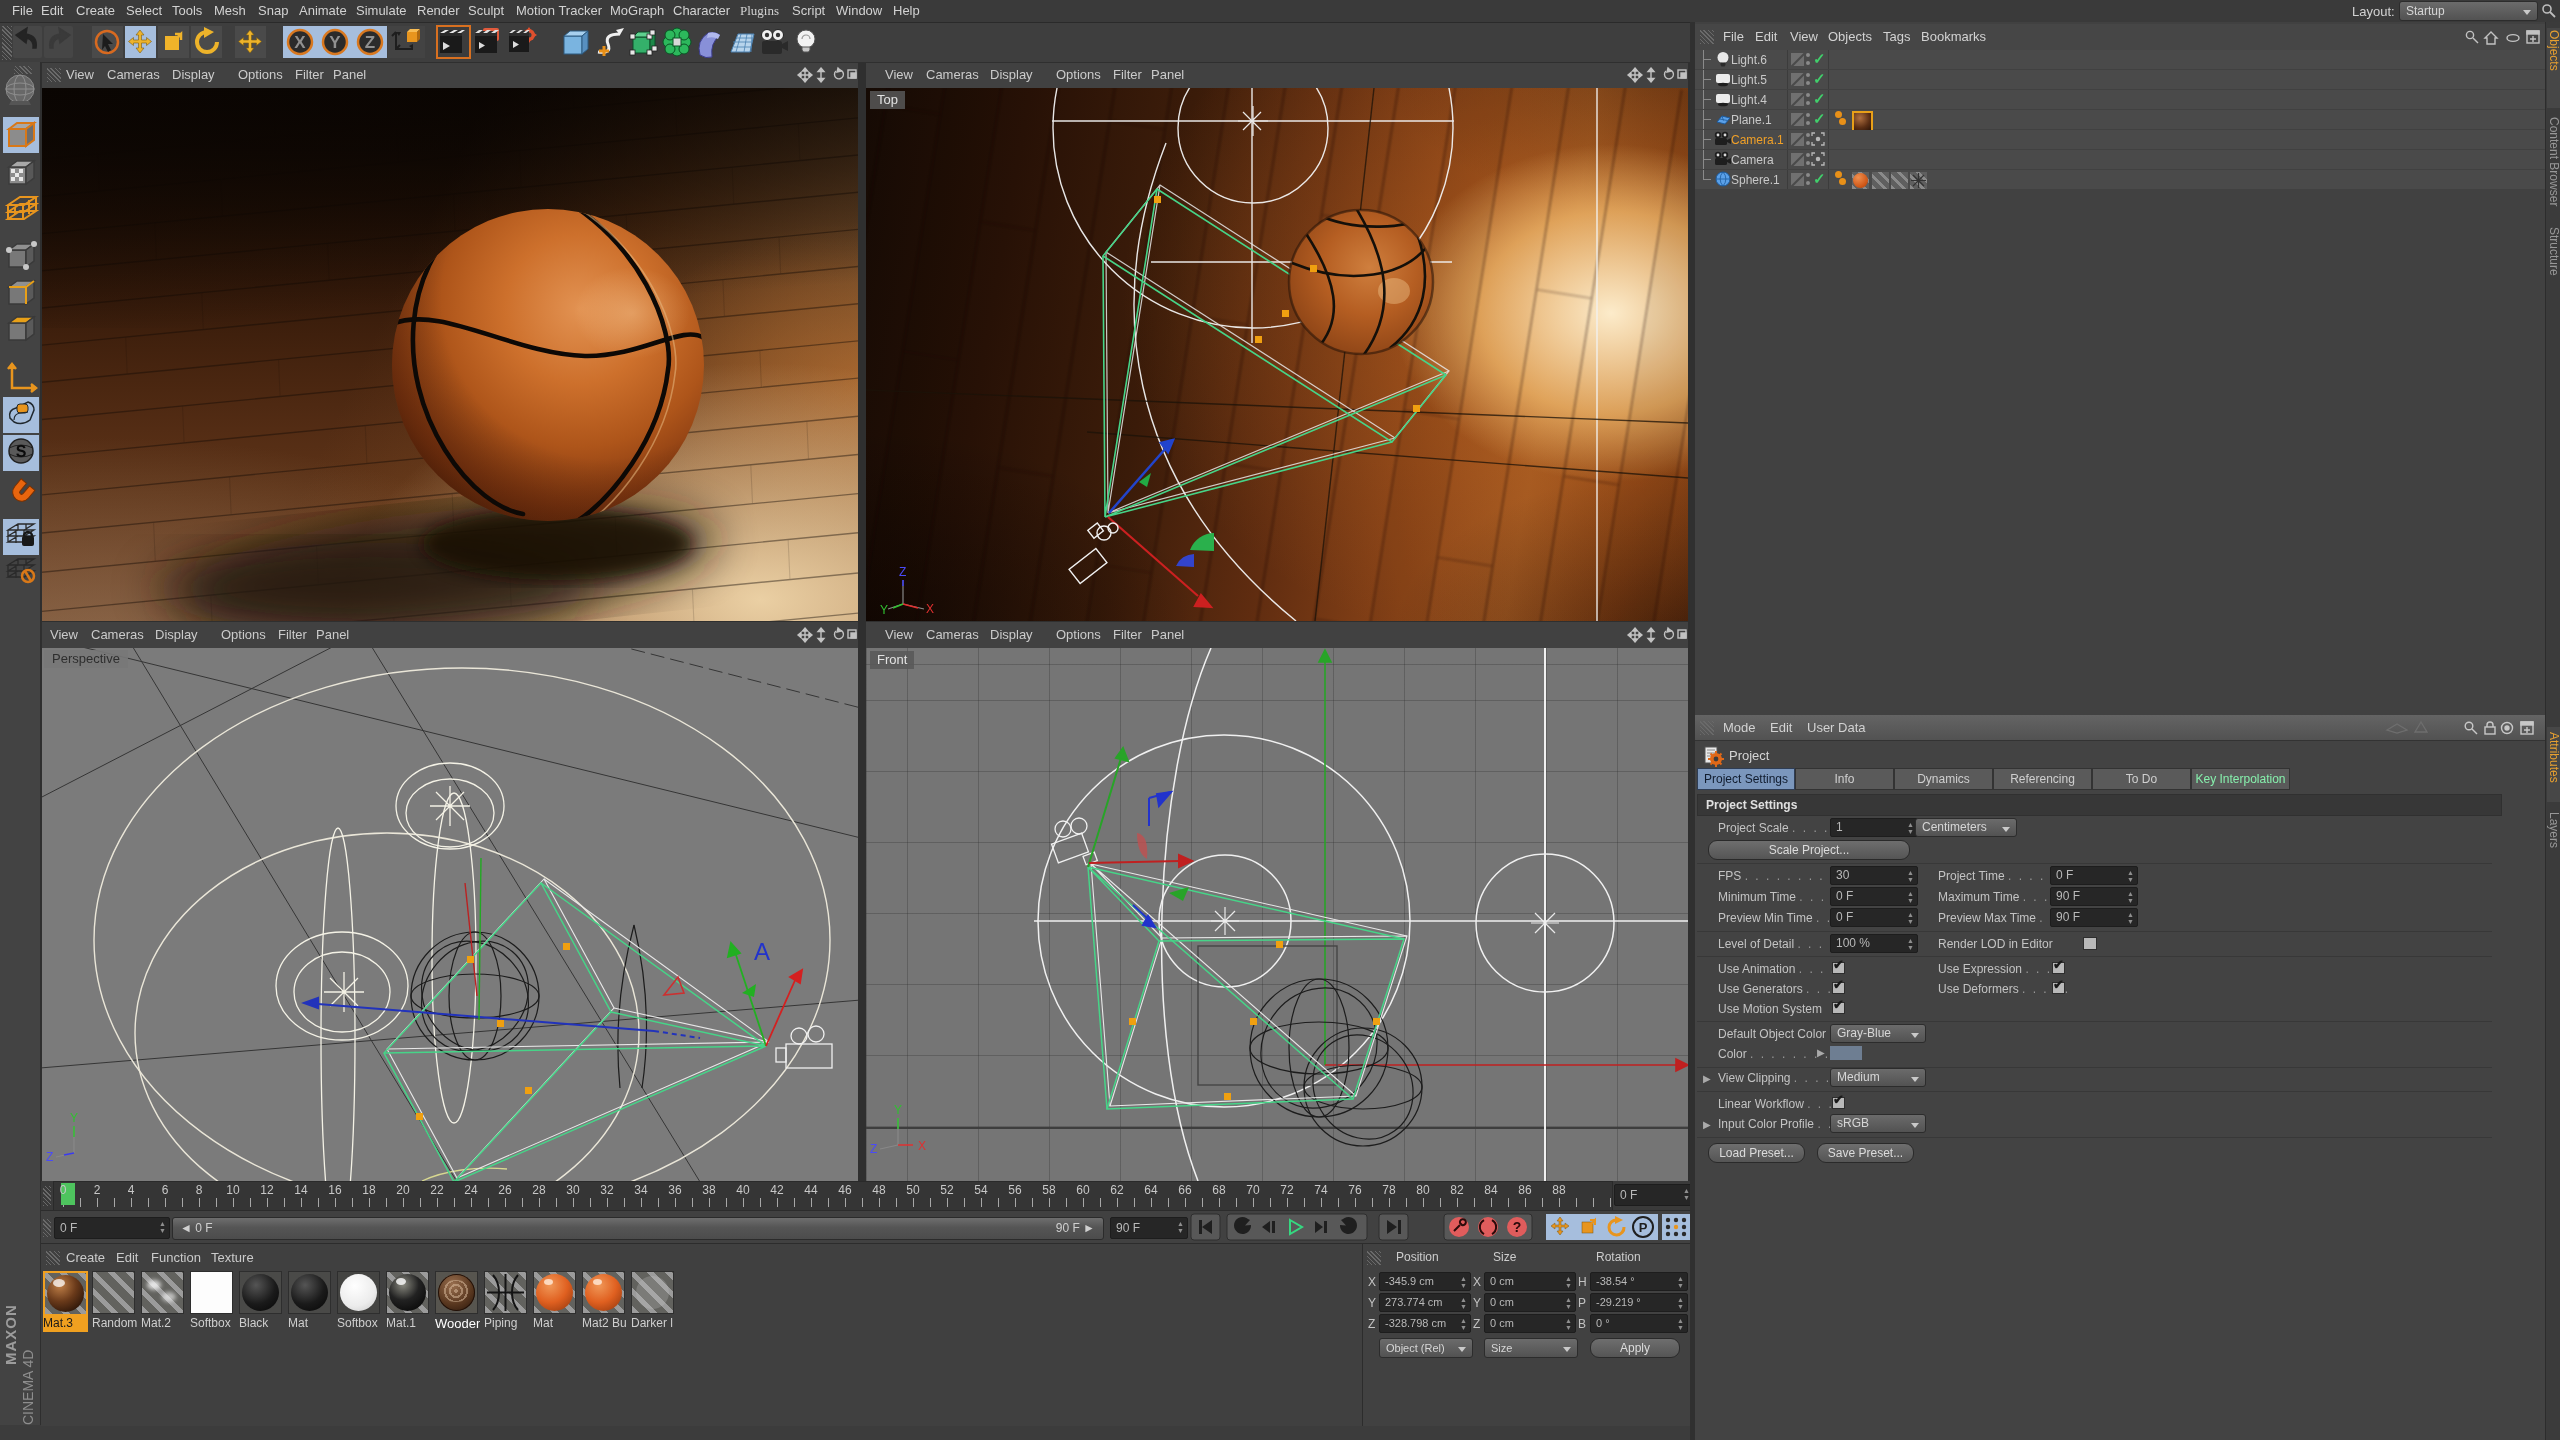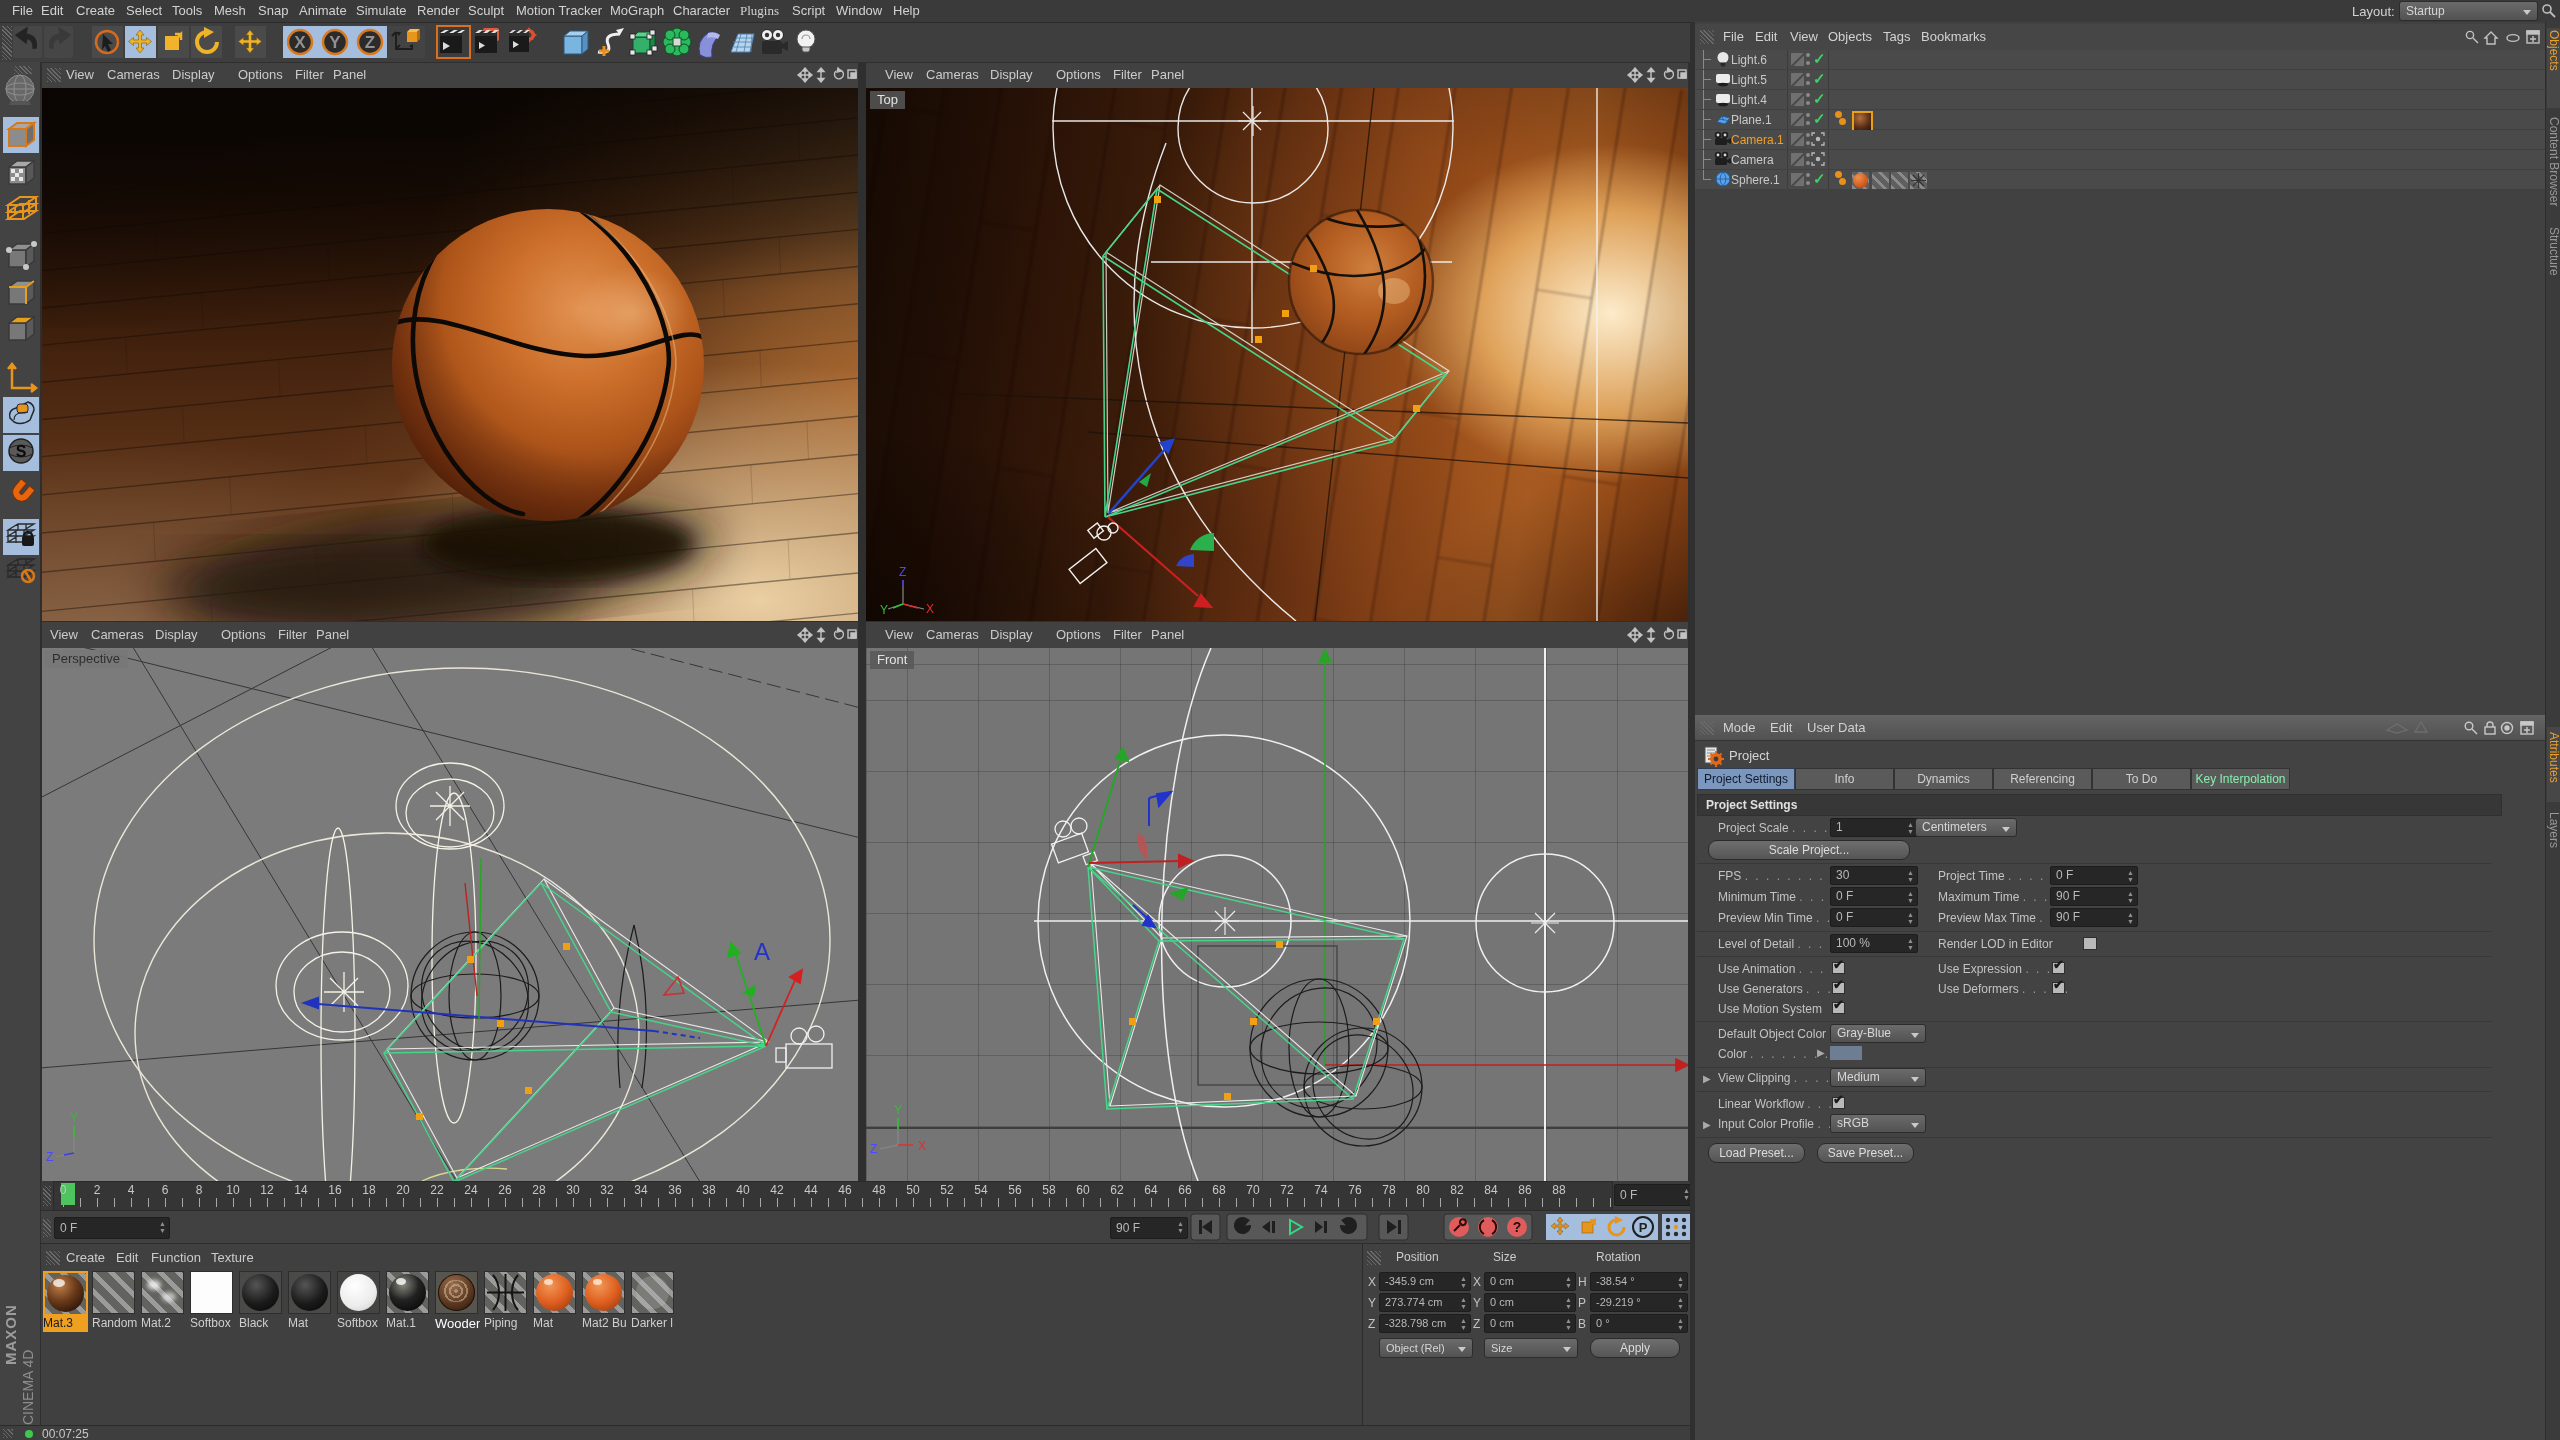--- a/index.html
+++ b/index.html
@@ -829,20 +829,24 @@
   <span class="abs" style="left:1493px;top:0;width:24px;text-align:center;">88</span>
   <span class="abs" style="left:1527px;top:0;width:24px;text-align:center;margin-top:48px;">90</span>
  </div>
  </div>
  <div class="fld" style="left:1573px;top:3px;width:68px;height:20px;line-height:20px;">0 F<span class="stp">▲<br>▼</span></div>
 </div>
 
 <div class="abs" id="playback" style="left:41px;top:1210px;width:1649px;height:33px;background:#414141;border-top:1px solid #2c2c2c;">
  <div class="abs grip" style="left:2px;top:8px;width:8px;height:18px;"></div>
  <div class="fld" style="left:13px;top:6px;width:104px;height:20px;line-height:20px;">0 F<span class="stp">▲<br>▼</span></div>
+ <div class="abs" style="left:131px;top:6px;width:930px;height:21px;background:linear-gradient(#6e6e6e,#555 45%,#4c4c4c);border:1px solid #2b2b2b;border-radius:3px;color:#d0d0d0;font-size:12px;">
+  <span class="abs" style="left:7px;top:3px;">◄ 0 F</span>
+        <span class="abs" style="right:8px;top:3px;">90 F ►</span>
+ </div>
  <div class="fld" style="left:1069px;top:6px;width:66px;height:20px;line-height:20px;">90 F<span class="stp">▲<br>▼</span></div>
  <svg class="abs" style="left:1150px;top:3px;" width="240" height="27" viewBox="0 0 240 27">
   <rect x="0" y="0" width="29" height="26" rx="3" fill="#585858" stroke="#2e2e2e"></rect>
   <rect x="36" y="0" width="140" height="26" rx="3" fill="#585858" stroke="#2e2e2e"></rect>
   <rect x="188" y="0" width="29" height="26" rx="3" fill="#585858" stroke="#2e2e2e"></rect>
   <g fill="#1f1f1f">
    <path d="M8,6 l3,0 0,14 -3,0z M21,6 l0,14 -10,-7z"></path>
    <path d="M57,5 a8.5,8.5 0 1 0 3,6 l-6,0.5 5,-5.5z"></path>
    <path d="M79,7 l0,12 -8,-6z M81,7 l3,0 0,12 -3,0z"></path>
    <path d="M99,6 l12,7 -12,7z" fill="none" stroke="#35d880" stroke-width="2"></path>
@@ -996,25 +1000,20 @@
       <div class="fld" style="left:227px;top:28px;width:86px;height:17px;line-height:17px;font-size:11px;">-38.54 °<span class="stp">▲<br>▼</span></div>
  <span class="lab" style="left:215px;top:52px;">P</span>
       <div class="fld" style="left:227px;top:49px;width:86px;height:17px;line-height:17px;font-size:11px;">-29.219 °<span class="stp">▲<br>▼</span></div>
  <span class="lab" style="left:215px;top:73px;">B</span>
       <div class="fld" style="left:227px;top:70px;width:86px;height:17px;line-height:17px;font-size:11px;">0 °<span class="stp">▲<br>▼</span></div>
  <div class="drop" style="left:16px;top:94px;width:80px;height:18px;font-size:11px;">Object (Rel)</div>
  <div class="drop" style="left:121px;top:94px;width:80px;height:18px;font-size:11px;">Size</div>
  <div class="pill" style="left:227px;top:94px;width:88px;height:18px;line-height:18px;font-size:12px;">Apply</div>
 </div>
 
-<div class="abs" id="status" style="left:0;top:1425px;width:1690px;height:15px;background:#3e3e3e;border-top:1px solid #2b2b2b;">
- <div class="abs grip" style="left:3px;top:3px;width:10px;height:9px;"></div>
- <div class="abs" style="left:25px;top:4px;width:8px;height:8px;border-radius:50%;background:#3ec84e;"></div>
- <span class="abs" style="left:42px;top:1px;font-size:12px;color:#c8c8c8;">00:07:25</span>
-</div>
 
 <div class="abs" style="left:4px;top:1255px;width:36px;height:170px;">
  <div style="position:absolute;left:-2px;top:110px;transform:rotate(-90deg);transform-origin:top left;white-space:nowrap;font-size:15px;font-weight:bold;color:#9c9c9c;letter-spacing:1px;">MAXON</div>
  <div style="position:absolute;left:16px;top:170px;transform:rotate(-90deg);transform-origin:top left;white-space:nowrap;font-size:14px;color:#8e8e8e;">CINEMA 4D</div>
 </div>
 
 <div class="abs" style="left:1690px;top:22px;width:5px;height:1418px;background:#303030;"></div>
 <div class="abs" id="objpanel" style="left:1695px;top:22px;width:850px;height:693px;background:#414141;">
  <div class="abs" style="left:0;top:2px;width:850px;height:26px;background:#464646;border-bottom:1px solid #333;"></div>
  <div class="abs grip" style="left:5px;top:8px;width:14px;height:14px;"></div>

